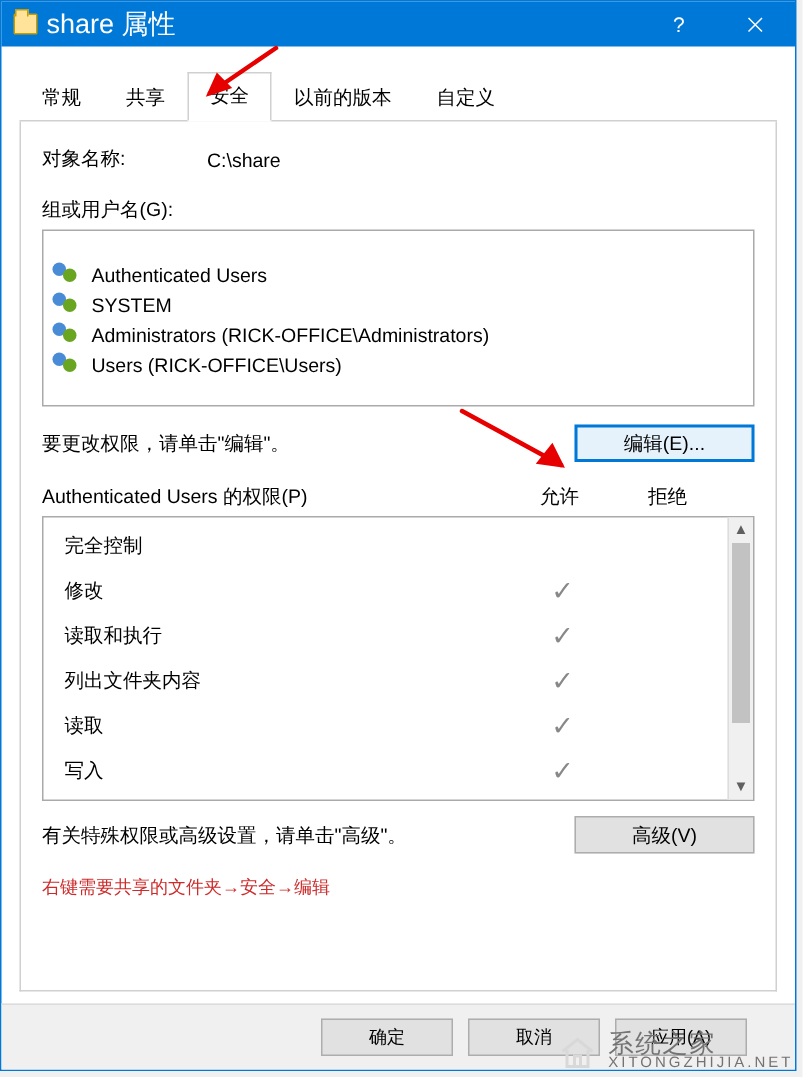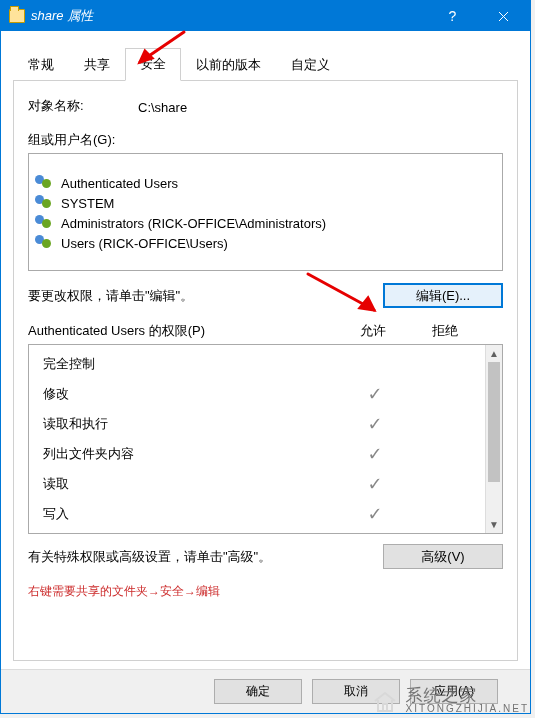--- a/index.html
+++ b/index.html
@@ -38,21 +38,21 @@
   }
   .titlebar .folder-ic::before {
     content: "";
     position: absolute;
     top: -4px; left: 0;
     width: 7px; height: 4px;
     background: #ffe39a;
     border: 1px solid #c69c00;
     border-bottom: none;
   }
-  .titlebar .title-text { flex: 1; font-size: 13px; font-style: italic; }
+  .titlebar .title-text { flex: 1; font-size: 18px; }
   .titlebar .winbtn {
     width: 45px; height: 30px;
     display: flex; align-items: center; justify-content: center;
     color: #fff; font-size: 14px;
     cursor: default;
   }
   .titlebar .winbtn svg { stroke: #fff; fill: none; }
   .client {
     flex: 1;
     padding: 10px 12px 8px 12px;
@@ -91,21 +91,21 @@
     border: 1px solid #d0d0d0;
     border-top: none;
     padding: 16px 14px 12px 14px;
     flex: 1;
     display: flex;
     flex-direction: column;
     font-size: 13px;
   }
   .row-line {
     display: flex;
-    align-items: flex-end;
+    align-items: center;
     margin-bottom: 16px;
   }
   .row-line .lbl { width: 110px; }
   .grp-label { margin-bottom: 4px; }
   .listbox {
     border: 1px solid #aaa;
     height: 118px;
     overflow: hidden;
     padding: 19px 4px;
     margin-bottom: 12px;

